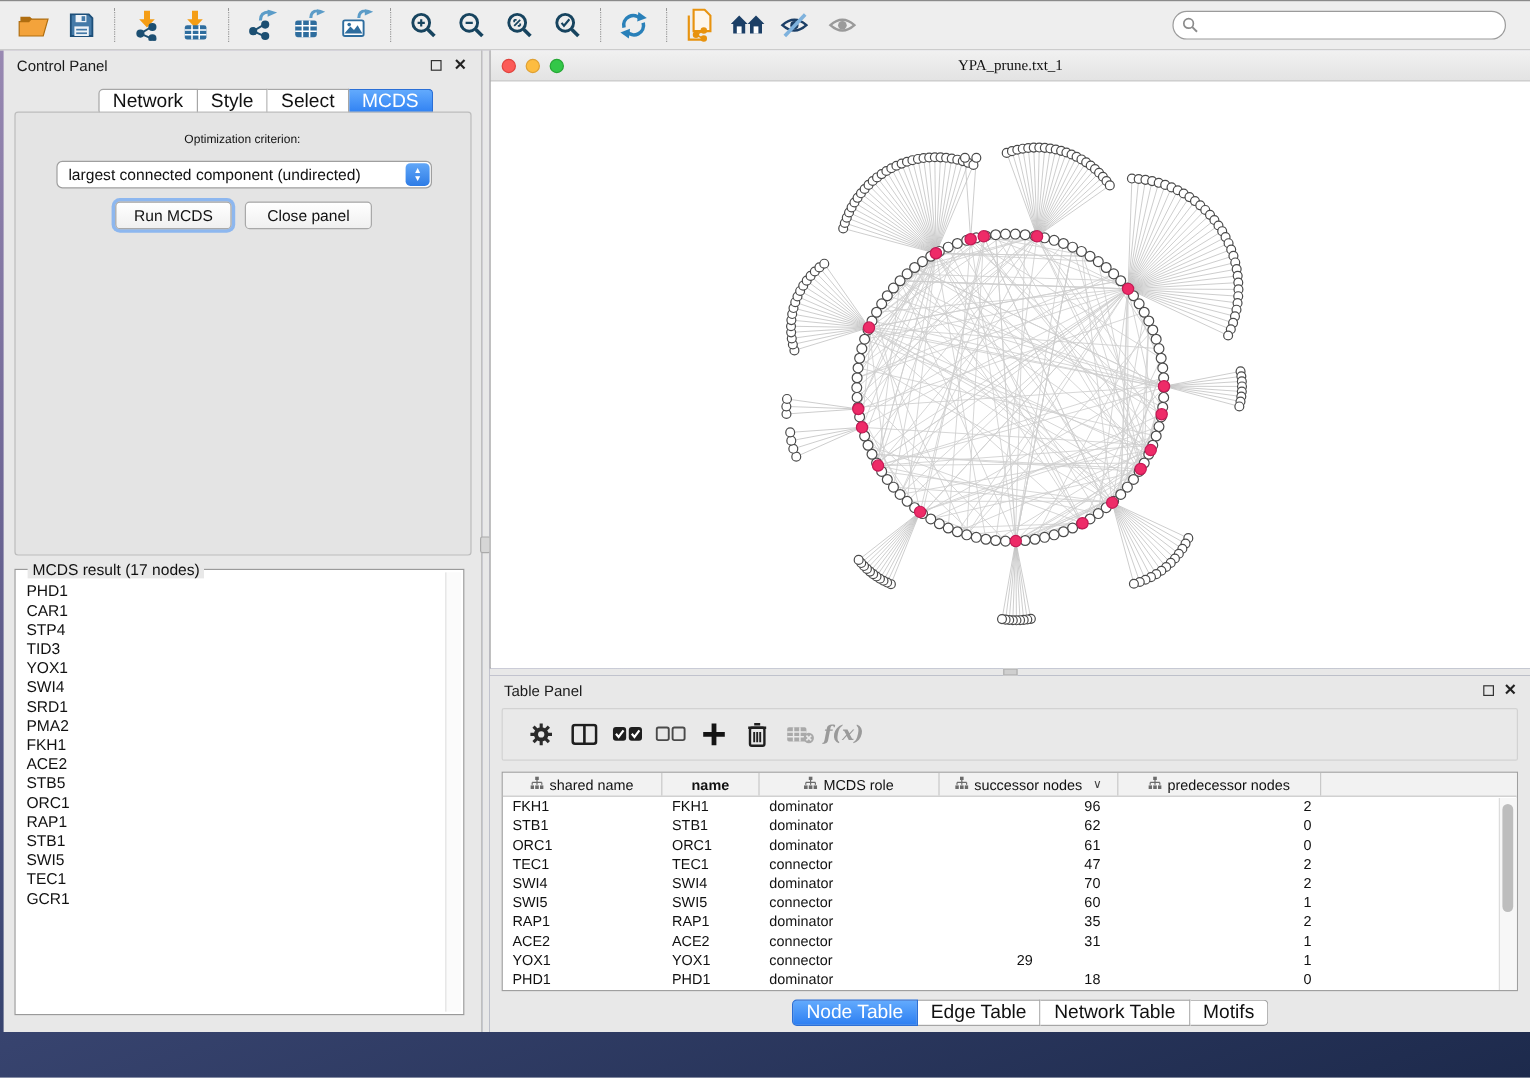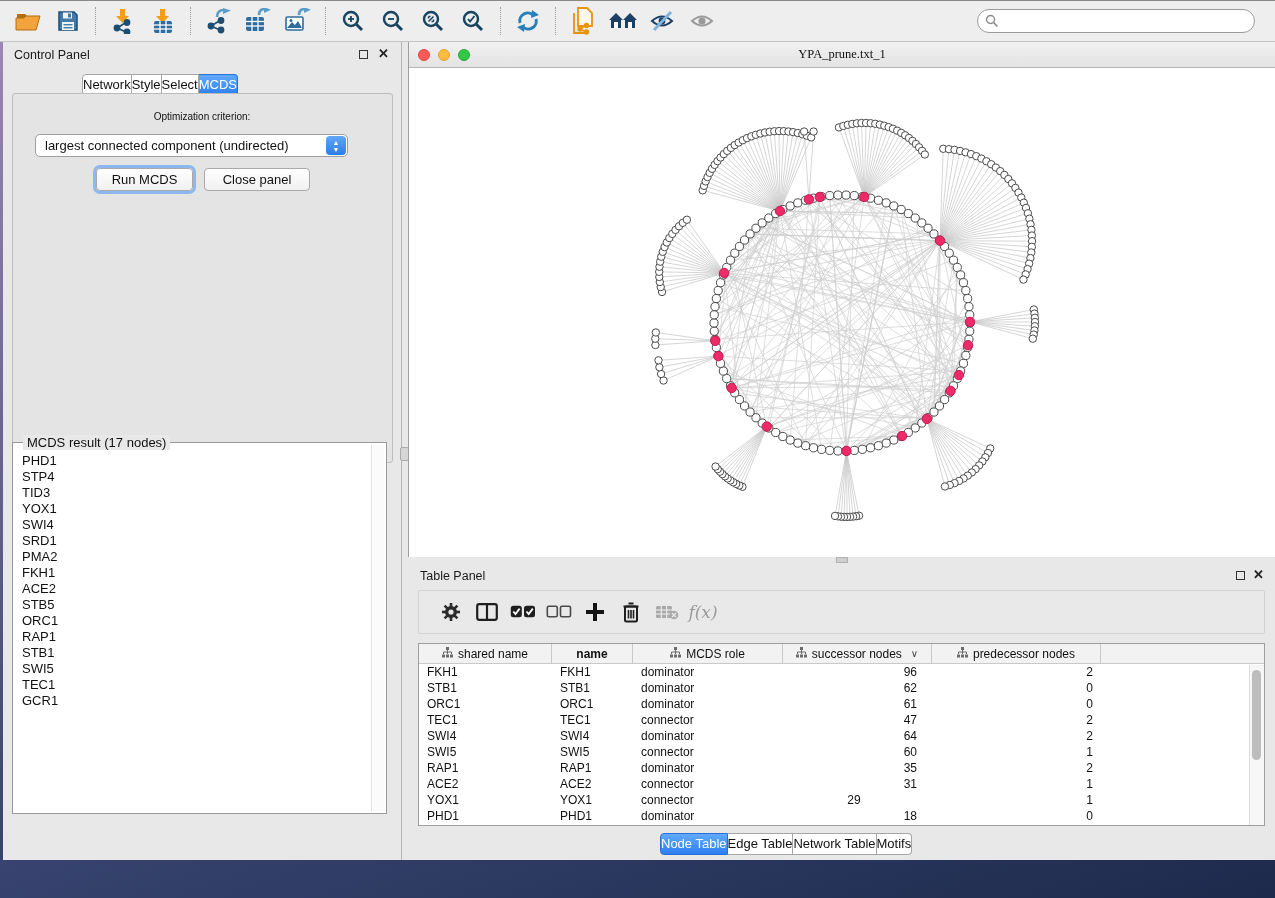--- a/index.html
+++ b/index.html
@@ -26,46 +26,46 @@
   .control-panel{left:3px;top:42px;width:399px;height:818px;background:#e8e8e8;
                  border-right:1px solid #b5b5b5;}
   .cp-header{position:absolute;left:0;top:0;width:100%;height:26px;}
   .cp-title{position:absolute;left:11px;top:6px;font-size:12.5px;color:#1a1a1a;}
   .panel-float{position:absolute;width:9px;height:9px;border:1.5px solid #333;top:8px;}
   .panel-close{position:absolute;top:4px;font-size:13px;font-weight:bold;color:#222;line-height:16px;}
   .cp-float{right:33px;} .cp-close{right:12px;}
 
   .seg{display:flex;position:absolute;}
   .seg .tab{background:#fff;border:1px solid #a6a6a6;border-left:none;
-            padding:2px 0 3px;font-size:13px;line-height:15px;color:#111;
+            padding:2px 11px 3px;font-size:16px;line-height:15px;color:#111;
             white-space:nowrap;cursor:default;}
   .seg .tab:first-child{border-left:1px solid #a6a6a6;border-radius:4px 0 0 4px;}
   .seg .tab:last-child{border-radius:0 4px 4px 0;}
   .seg .tab.active{background:linear-gradient(#62aafd,#2d7ff2);border-color:#2b6fd6;color:#fff;}
   .cp-tabs{left:79px;top:32px;}
 
   .cp-inner{position:absolute;left:9px;top:51px;width:381px;height:370px;
             background:#e4e4e4;border:1px solid #bcbcbc;border-radius:3px;}
   .opt-label{position:absolute;left:0;top:69px;width:100%;text-align:center;
              font-size:10px;color:#111;}
-  .dropdown{position:absolute;left:32px;top:92px;width:313px;height:23px;background:#fff;
+  .dropdown{position:absolute;left:44px;top:92px;width:313px;height:23px;background:#fff;
             border:1px solid #9f9f9f;border-radius:5px;font-size:13px;color:#111;
             display:flex;align-items:center;padding-left:9px;}
   .dd-stepper{position:absolute;right:1px;top:1px;width:20px;height:19px;border-radius:4px;
               background:linear-gradient(#61a7f8,#2e7ce6);display:flex;flex-direction:column;
               align-items:center;justify-content:center;color:#fff;}
   .dd-stepper span{font-size:7px;line-height:7px;}
   .cp-btn{position:absolute;height:23px;background:linear-gradient(#ffffff,#f0f0f0);
           border:1px solid #a9a9a9;border-radius:4px;font-size:13px;color:#111;
           display:flex;align-items:center;justify-content:center;
           font-family:"Liberation Sans",sans-serif;}
   .run-btn{left:93px;top:126px;width:97px;box-shadow:0 0 0 3px rgba(94,158,245,.65);}
   .closep-btn{left:201px;top:126px;width:106px;}
 
-  .mcds-fieldset{position:absolute;left:9px;top:400px;width:375px;height:372px;
+  .mcds-fieldset{position:absolute;left:9px;top:432px;width:375px;height:372px;
                  border:1px solid #9a9a9a;background:#fff;}
   .mcds-legend{position:absolute;left:10px;top:-8px;background:#e8e8e8;padding:0 4px;
                font-size:13px;color:#111;}
   .mcds-list{position:absolute;left:9px;top:10px;right:18px;bottom:4px;overflow:hidden;
              font-size:13px;color:#111;line-height:16px;}
   .mcds-scroll{position:absolute;top:2px;right:2px;width:13px;bottom:2px;background:#fbfbfb;
                border-left:1px solid #e2e2e2;}
 
   
   .v-divider{left:402px;top:42px;width:6px;height:818px;background:#e8e8e8;}
@@ -87,21 +87,21 @@
   .net-title{position:absolute;left:0;top:5px;width:100%;text-align:center;
              font-size:12.5px;color:#111;font-family:Liberation Serif, serif;}
   .net-view{position:absolute;left:0;top:26px;width:866px;height:488px;background:#fff;}
 
   
   .table-panel{left:408px;top:563px;width:867px;height:297px;background:#e8e8e8;}
   .tp-title{position:absolute;left:12px;top:6px;font-size:12.5px;color:#1a1a1a;}
   .tp-float{right:30px;} .tp-close{right:11px;}
   .tp-toolbar{position:absolute;left:10px;top:27px;right:10px;height:44px;background:#e9e9e9;
               border:1px solid #d2d2d2;border-radius:2px;display:flex;align-items:center;
-              padding-left:14px;}
+              padding-left:14px;font-weight:bold;}
   .tp-tool{width:36px;height:36px;display:flex;align-items:center;justify-content:center;flex:0 0 auto;}
   .fx{font-family:"DejaVu Serif",serif;font-style:italic;font-size:17px;color:#9a9a9a;}
 
   .tbl{position:absolute;left:10px;top:80px;right:10px;height:183px;background:#fff;
        border:1px solid #9f9f9f;overflow:hidden;}
   .tbl-head{display:flex;height:20px;background:#f2f2f2;border-bottom:1px solid #c9c9c9;}
   .th{display:flex;align-items:center;justify-content:center;gap:5px;font-size:12px;color:#111;
       border-right:1px solid #c9c9c9;position:relative;}
   .th .sort{font-size:10px;color:#444;margin-left:4px;}
   .tr{display:flex;height:16px;font-size:12px;color:#111;}
@@ -310,20 +310,21 @@
           <span>▼</span>
         </span>
     </div>
     <button class="cp-btn run-btn">Run MCDS</button>
     <button class="cp-btn closep-btn">Close panel</button>
 
     <div class="mcds-fieldset">
       <span class="mcds-legend">MCDS result (17 nodes)</span>
       <div class="mcds-list">
           <div>PHD1</div>
+          <div>CAR1</div>
           <div>STP4</div>
           <div>TID3</div>
           <div>YOX1</div>
           <div>SWI4</div>
           <div>SRD1</div>
           <div>PMA2</div>
           <div>FKH1</div>
           <div>ACE2</div>
           <div>STB5</div>
           <div>ORC1</div>
@@ -1156,21 +1157,21 @@
             <div class="td" style="width: 133px; text-align: left;">TEC1</div>
             <div class="td" style="width: 81px; text-align: left;">TEC1</div>
             <div class="td" style="width: 150px; text-align: left;">connector</div>
             <div class="td" style="width: 149px; text-align: right; padding-right: 15px;">47</div>
             <div class="td" style="width: 169px; text-align: right; padding-right: 8px;">2</div>
           </div>
           <div class="tr">
             <div class="td" style="width: 133px; text-align: left;">SWI4</div>
             <div class="td" style="width: 81px; text-align: left;">SWI4</div>
             <div class="td" style="width: 150px; text-align: left;">dominator</div>
-            <div class="td" style="width: 149px; text-align: right; padding-right: 15px;">64</div>
+            <div class="td" style="width: 149px; text-align: right; padding-right: 15px;">70</div>
             <div class="td" style="width: 169px; text-align: right; padding-right: 8px;">2</div>
           </div>
           <div class="tr">
             <div class="td" style="width: 133px; text-align: left;">SWI5</div>
             <div class="td" style="width: 81px; text-align: left;">SWI5</div>
             <div class="td" style="width: 150px; text-align: left;">connector</div>
             <div class="td" style="width: 149px; text-align: right; padding-right: 15px;">60</div>
             <div class="td" style="width: 169px; text-align: right; padding-right: 8px;">1</div>
           </div>
           <div class="tr">

